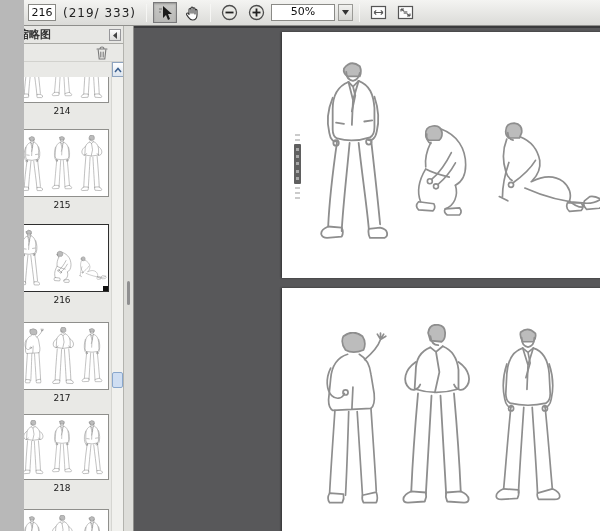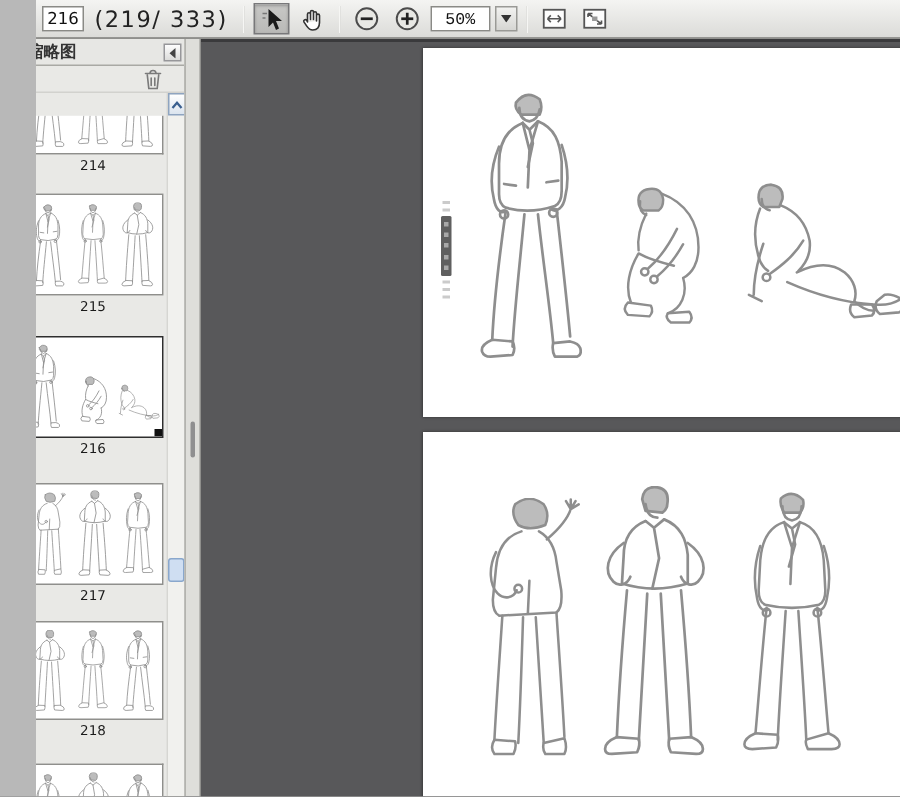--- a/index.html
+++ b/index.html
@@ -7,27 +7,27 @@
   .app{position:relative;width:600px;height:531px;overflow:hidden;
        font-family:"DejaVu Sans","Liberation Sans",sans-serif;background:#58585a;margin-left:24px;}
 
   
   .toolbar{position:absolute;left:0;top:0;width:600px;height:26px;
     background:linear-gradient(#f4f4f2,#dbdbd8);
     border-bottom:1px solid #8f8f8c;
     display:flex;align-items:center;padding:0 4px;gap:3px;}
   .page-input{width:28px;height:17px;font:11px "DejaVu Sans",sans-serif;text-align:center;
     border:1px solid #8a8a86;background:#fff;color:#111;padding:0;}
-  .page-count{font-size:15px;color:#222;letter-spacing:1px;margin:0 4px 0 4px;white-space:nowrap;text-align:right;}
+  .page-count{font-size:12px;color:#222;letter-spacing:1px;margin:0 4px 0 4px;white-space:nowrap;text-align:right;}
   .sep{width:1px;height:18px;background:#aeaeaa;border-right:1px solid #f6f6f4;margin:0 3px;}
   .tbtn{width:24px;height:21px;border:1px solid transparent;background:transparent;
     display:flex;align-items:center;justify-content:center;padding:0;cursor:default;}
   .tbtn.pressed{border:1px solid #78787a;background:linear-gradient(#c8c8c6,#b9b9b7);box-shadow:inset 0 1px 2px rgba(0,0,0,.25);}
-  .zoombox{width:40px;height:17px;border:1px solid #8a8a86;background:#fff;color:#111;
-    font-size:11px;display:flex;align-items:flex-end;justify-content:center;font-family:Liberation Mono, monospace;}
+  .zoombox{width:64px;height:17px;border:1px solid #8a8a86;background:#fff;color:#111;
+    font-size:11px;display:flex;align-items:flex-start;justify-content:center;}
   .zoomdrop{width:15px;height:17px;border:1px solid #9a9a96;background:linear-gradient(#f2f2f0,#d6d6d3);
     display:flex;align-items:center;justify-content:center;padding:0;}
   .zoomdrop svg{display:block;}
 
   
   .sidebar{position:absolute;left:0;top:26px;width:99px;height:505px;background:#e9e9e6;overflow:hidden;}
   .sb-header{position:absolute;left:0;top:0;width:99px;height:18px;background:#e7e7e4;
     border-bottom:1px solid #a9a9a4;display:flex;align-items:center;overflow:hidden;}
   .sb-title{font-size:11px;font-weight:bold;color:#333;margin-left:-6px;white-space:nowrap;}
   .sb-collapse{position:absolute;right:2px;top:3px;width:12px;height:12px;padding:0;

